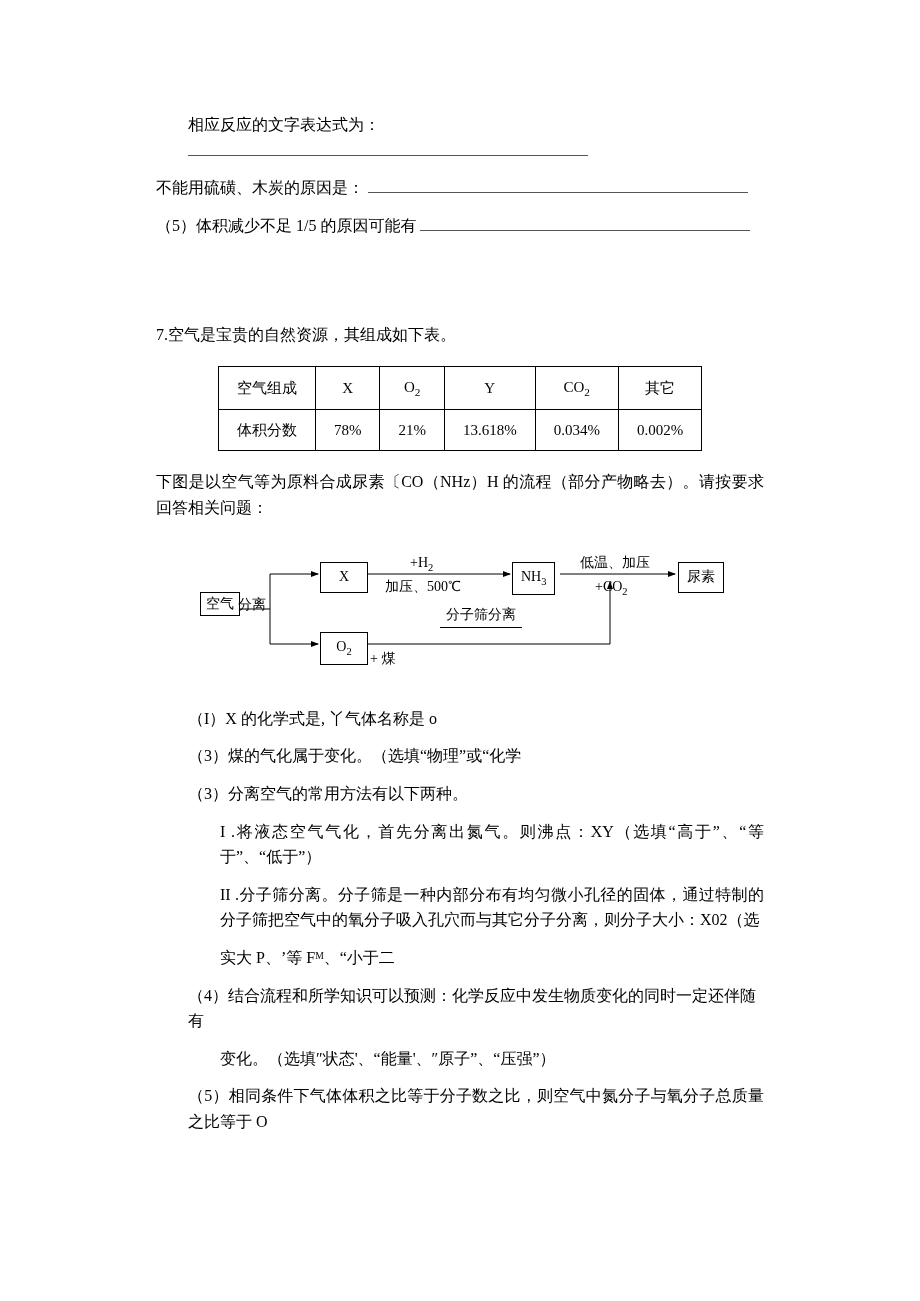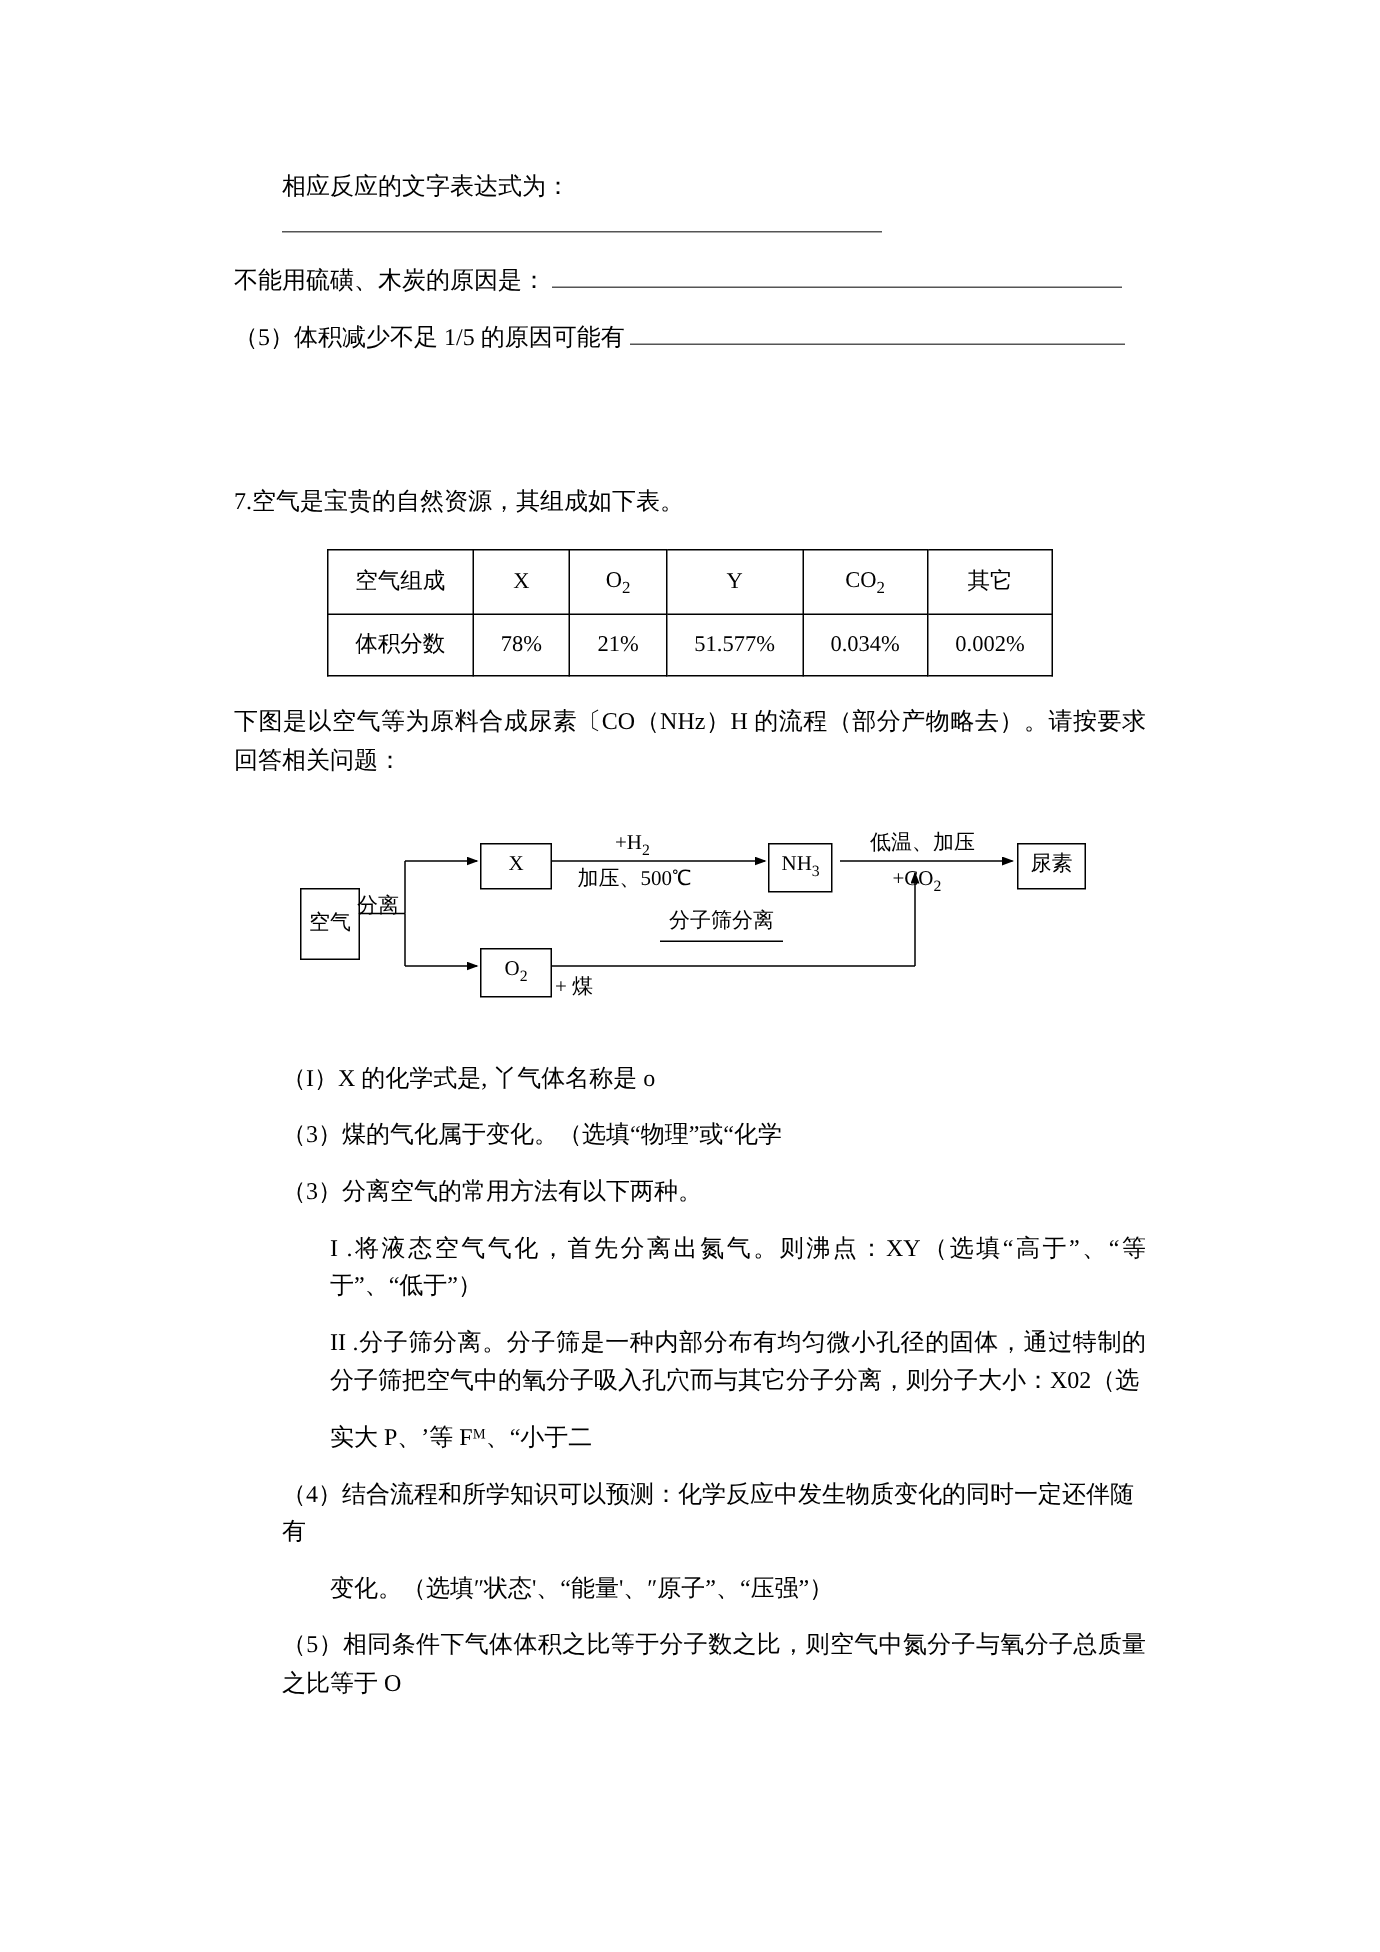--- a/index.html
+++ b/index.html
@@ -92,21 +92,21 @@
     <td>X</td>
     <td>O<span class="sub">2</span></td>
     <td>Y</td>
     <td>CO<span class="sub">2</span></td>
     <td>其它</td>
   </tr>
   <tr>
     <td>体积分数</td>
     <td>78%</td>
     <td>21%</td>
-    <td>51.577%</td>
+    <td>13.618%</td>
     <td>0.034%</td>
     <td>0.002%</td>
   </tr>
 </tbody>
   </table>
 
 <div class="para" style="text-align:justify;">下图是以空气等为原料合成尿素〔CO（NHz）H 的流程（部分产物略去）。请按要求回答相关问题：</div>
 
 <div class="diagram-wrap">
   <div class="diagram">
@@ -128,21 +128,21 @@
       <line x1="160" y1="30" x2="310" y2="30" stroke="#000" stroke-width="1" marker-end="url(#ah)"></line>
 
       <line x1="360" y1="30" x2="475" y2="30" stroke="#000" stroke-width="1" marker-end="url(#ah)"></line>
 
       <line x1="160" y1="100" x2="300" y2="100" stroke="#000" stroke-width="1"></line>
 
       <line x1="300" y1="100" x2="410" y2="100" stroke="#000" stroke-width="1"></line>
       <line x1="410" y1="100" x2="410" y2="38" stroke="#000" stroke-width="1" marker-end="url(#ah)"></line>
 
     </svg>
-    <div class="box" style="left:0; top:48px; padding:15px 5px; line-height:1.1;">空气</div>
+    <div class="box" style="left:0; top:48px; padding:3px 5px; line-height:1.1;">空气</div>
     <span class="lbl" style="left:38px; top:50px;">分离</span>
     <div class="box" style="left:120px; top:18px; width:30px; text-align:center;">X</div>
     <div class="box" style="left:120px; top:88px; width:30px; text-align:center;">O<span class="sub">2</span></div>
     <span class="lbl" style="left:210px; top:8px;">+H<span class="sub">2</span></span>
     <span class="lbl" style="left:185px; top:32px;">加压、500℃</span>
     <div class="box" style="left:312px; top:18px;">NH<span class="sub">3</span></div>
     <span class="lbl" style="left:380px; top:8px;">低温、加压</span>
     <span class="lbl" style="left:395px; top:32px;">+CO<span class="sub">2</span></span>
     <div class="box" style="left:478px; top:18px;font-family:Liberation Serif, serif;">尿素</div>
     <span class="lbl" style="left:170px; top:104px;">+ 煤</span>

